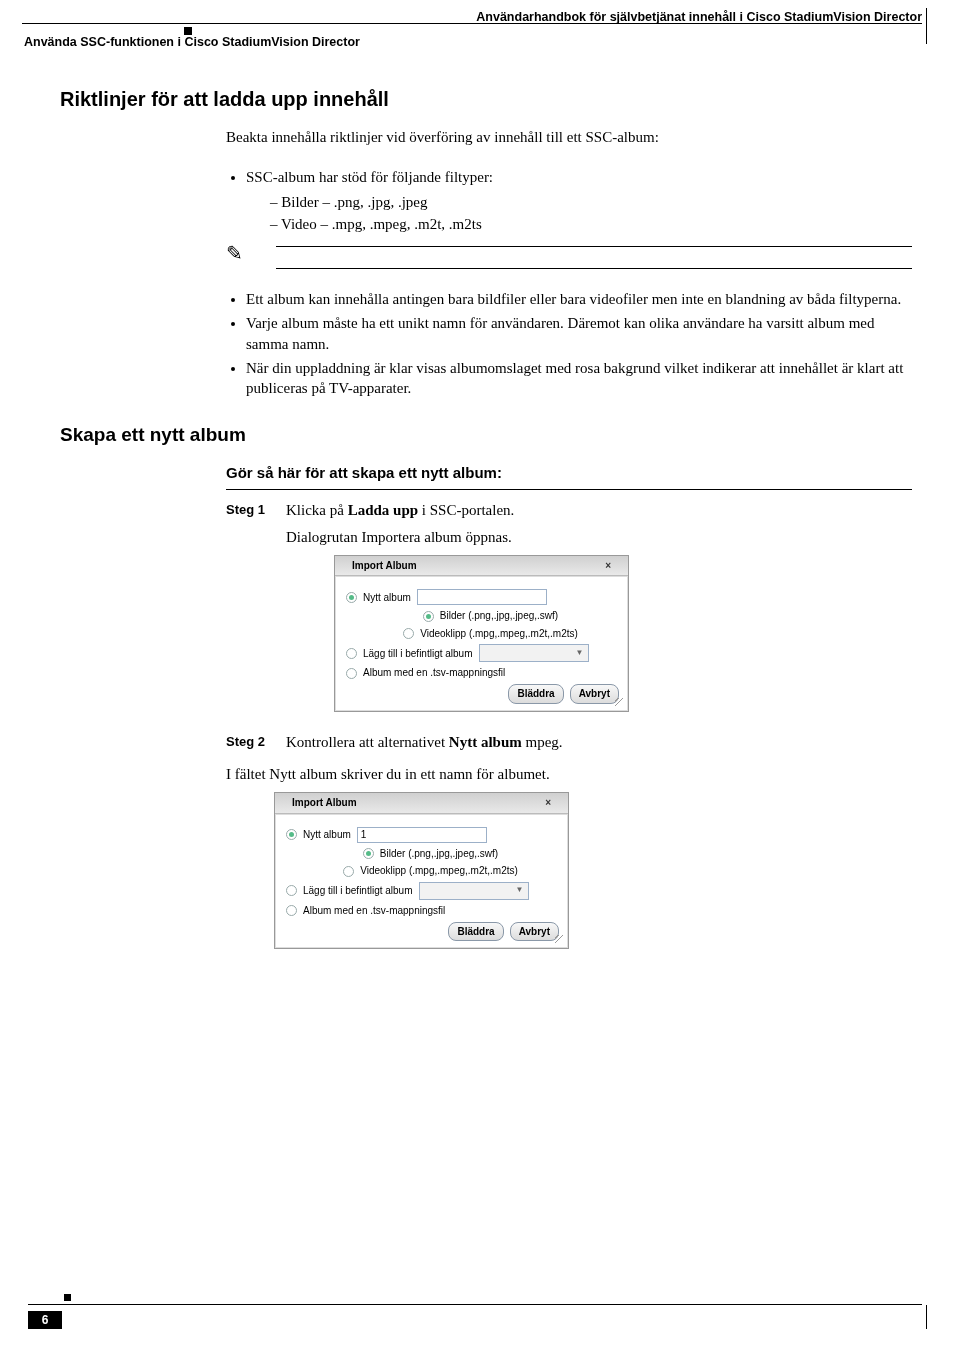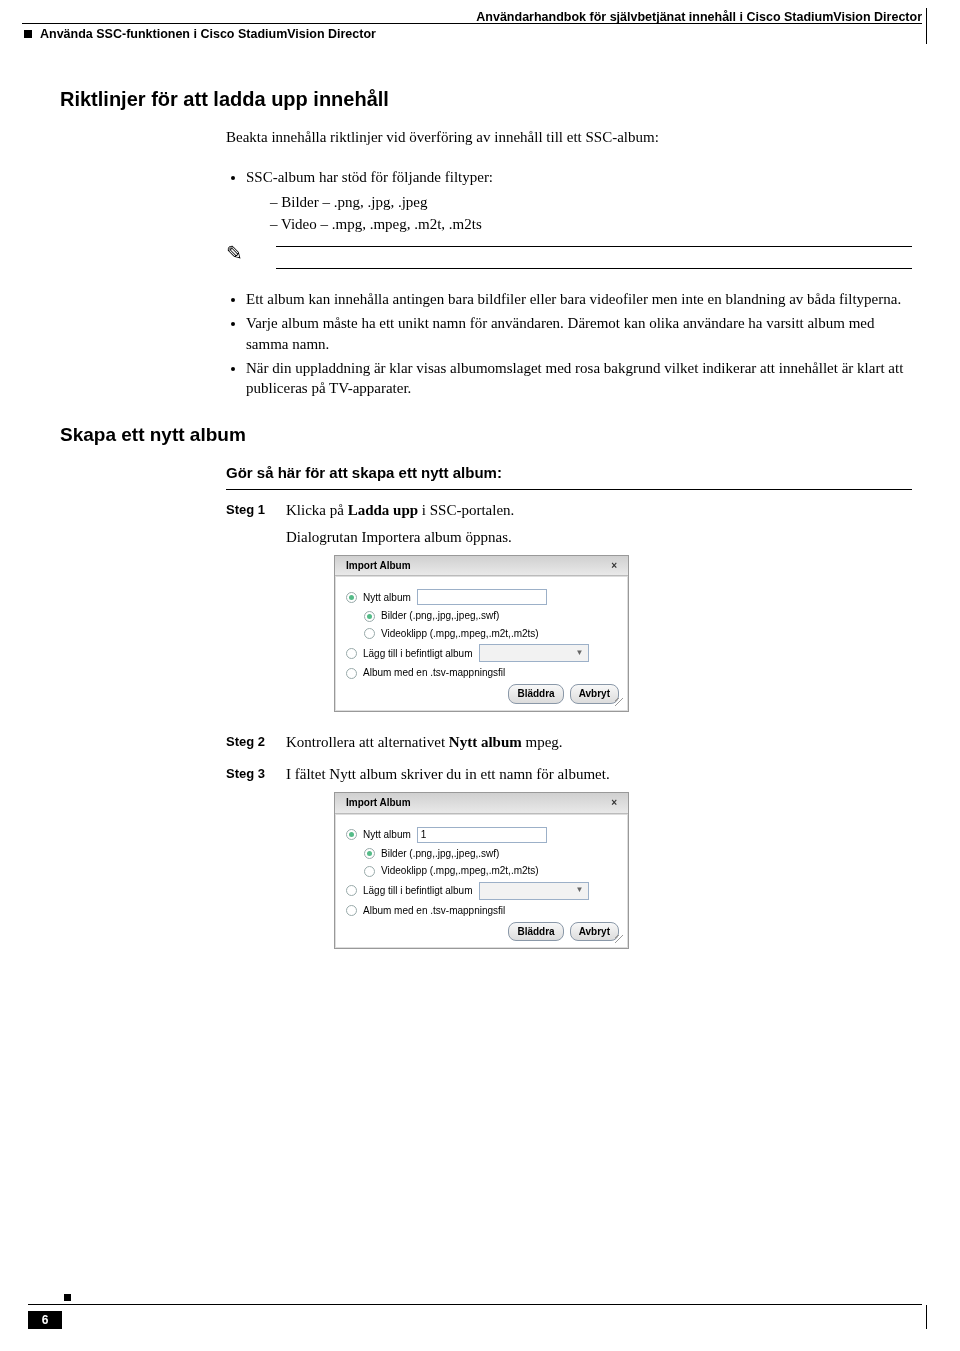--- a/index.html
+++ b/index.html
@@ -23,20 +23,21 @@
     right: 38px;
     font-size: 12.5px;
   }
   .hdr-left-row {
     position: absolute;
     top: 27px;
     left: 24px;
     display: flex;
     align-items: center;
     font-size: 12.5px;
+    flex-direction: column;
   }
   .sq { width: 8px; height: 8px; background: #000; display: inline-block; margin-right: 8px; }
   .top-rule {
     position: absolute;
     top: 23px; left: 22px; right: 38px;
     height: 1px; background: #000;
   }
   .right-vline {
     position: absolute;
     top: 8px; right: 33px;
@@ -94,29 +95,29 @@
     background: #f6f6f6;
     font-family: Verdana, Arial, sans-serif;
     font-size: 10px;
     margin: 8px 0 14px 48px;
     position: relative;
     box-shadow: 0 0 0 0;
   }
   .dialog .titlebar {
     background: linear-gradient(#d0d0d0, #e9e9e9);
     border-bottom: 1px solid #bbb;
-    padding: 3px 11px;
+    padding: 3px 17px;
     display: flex; justify-content: space-between; align-items: center;
     font-weight: bold;
     font-size: 10px;
   }
   .dialog .close-x { cursor: default; font-weight: bold; color: #333; }
   .dialog .pane { padding: 8px 10px 26px 10px; background: #fff; border: 1px solid #ddd; margin: 0; position: relative; }
   .dialog-row { display: flex; align-items: center; margin: 4px 0; }
-  .dialog-row.indent { margin-left: 18px; }
+  .dialog-row.indent { margin-left: 18px; justify-content: center; }
   .radio {
     width: 11px; height: 11px; border: 1px solid #9aa; border-radius: 50%;
     margin-right: 6px; background: #fff; display: inline-flex; align-items:center; justify-content:center;
     flex-shrink: 0;
   }
   .radio.checked::after { content:""; width:5px; height:5px; background:#5b8; border-radius:50%; display:block; }
   .txt-input {
     border: 1px solid #9cb0c8; height: 16px; background: #fff; flex: 1;
     padding: 0 3px; font-size: 10px;
   }
@@ -258,21 +259,20 @@
     <div class="step-row">
       <div class="step-label">Steg 2</div>
       <div class="step-body">
         <p>
           <span>Kontrollera att alternativet </span><span class="bold">Nytt album</span><span> mpeg.</span>
         </p>
       </div>
     </div>
 
     <div class="step-row">
-      <div class="step-label">Steg 3</div>
       <div class="step-body">
         <p>I fältet Nytt album skriver du in ett namn för albumet.</p>
 
         <div class="dialog second-dialog-offset" style="margin-left:48px;">
           <div class="titlebar">
             <span>Import Album</span>
             <span class="close-x">×</span>
           </div>
           <div class="pane">
             <div class="dialog-row">

